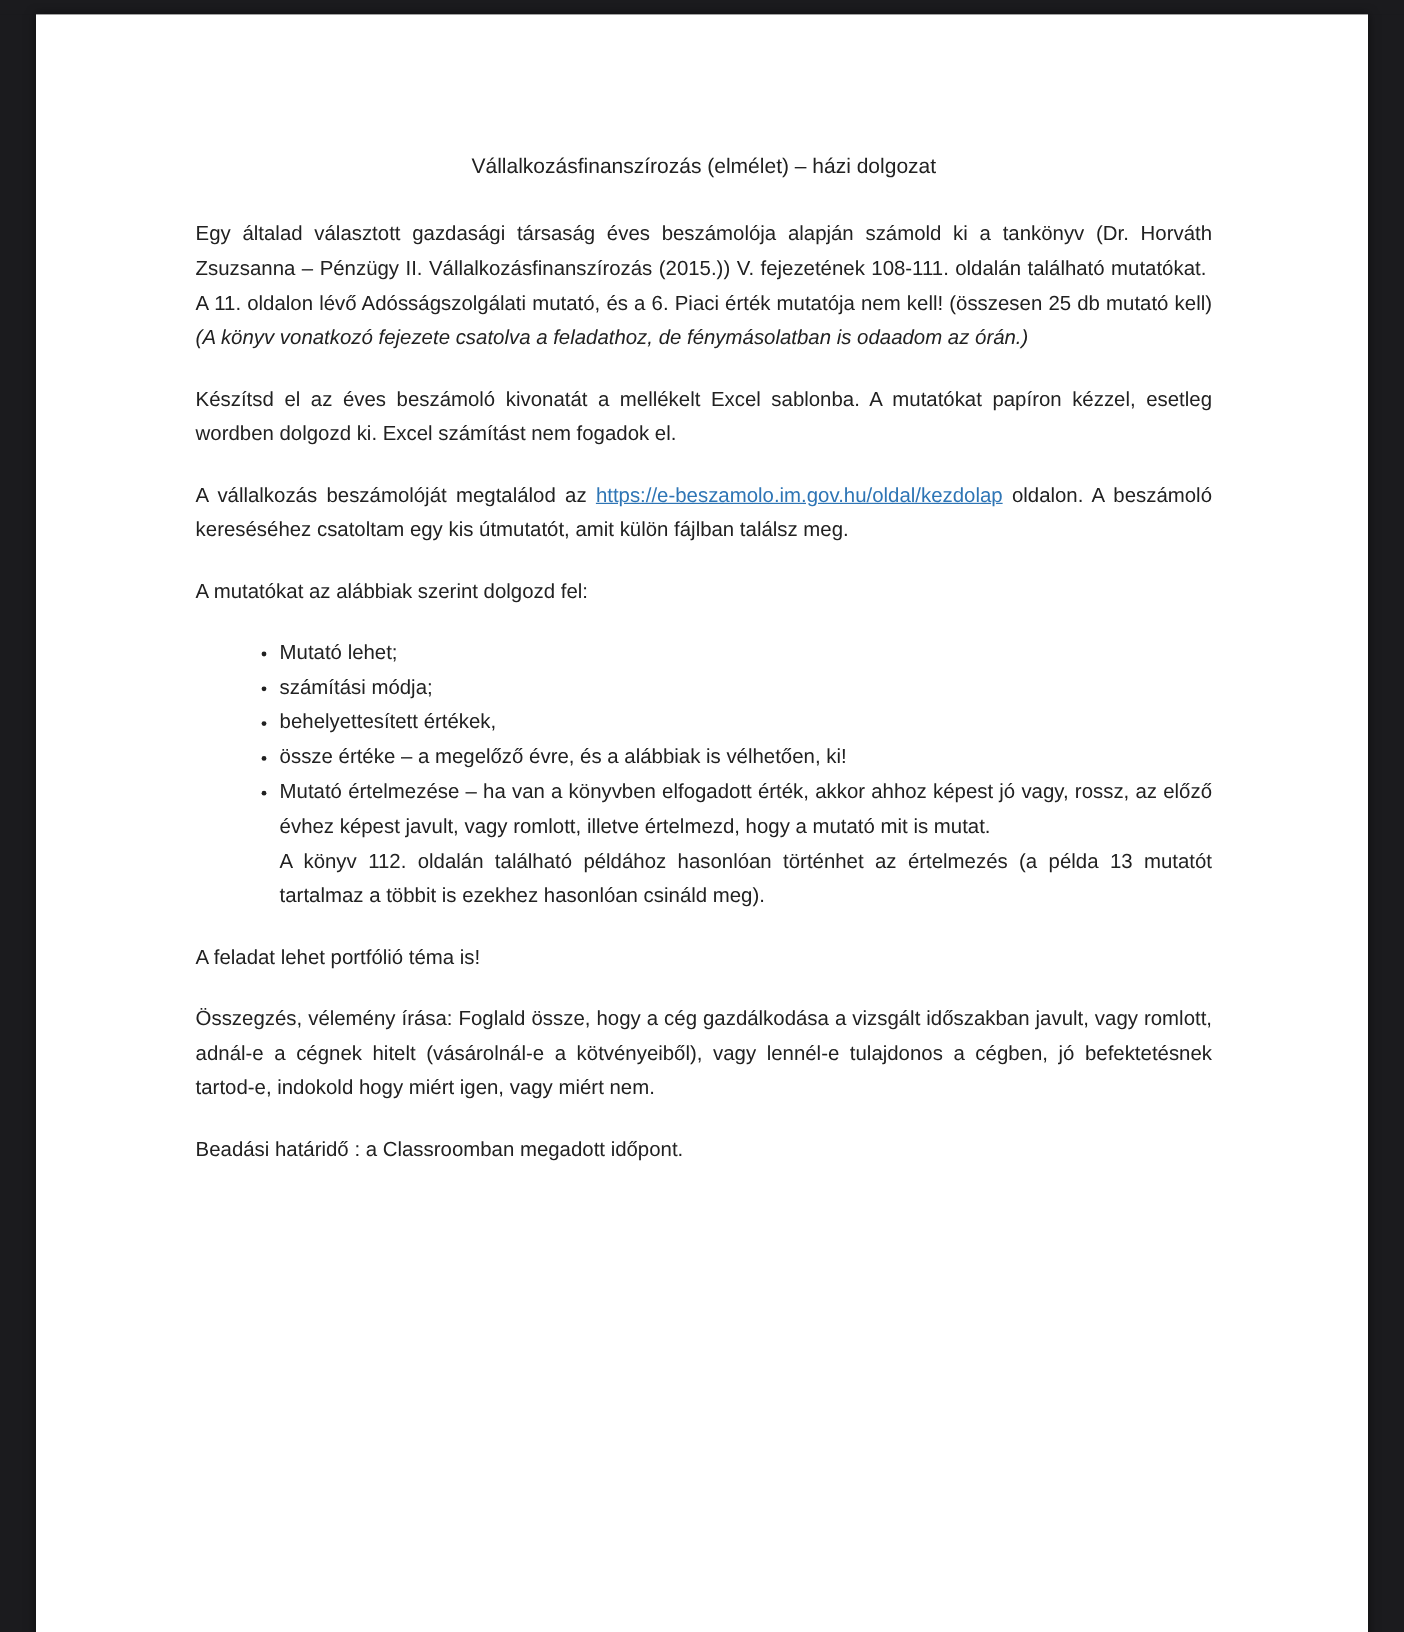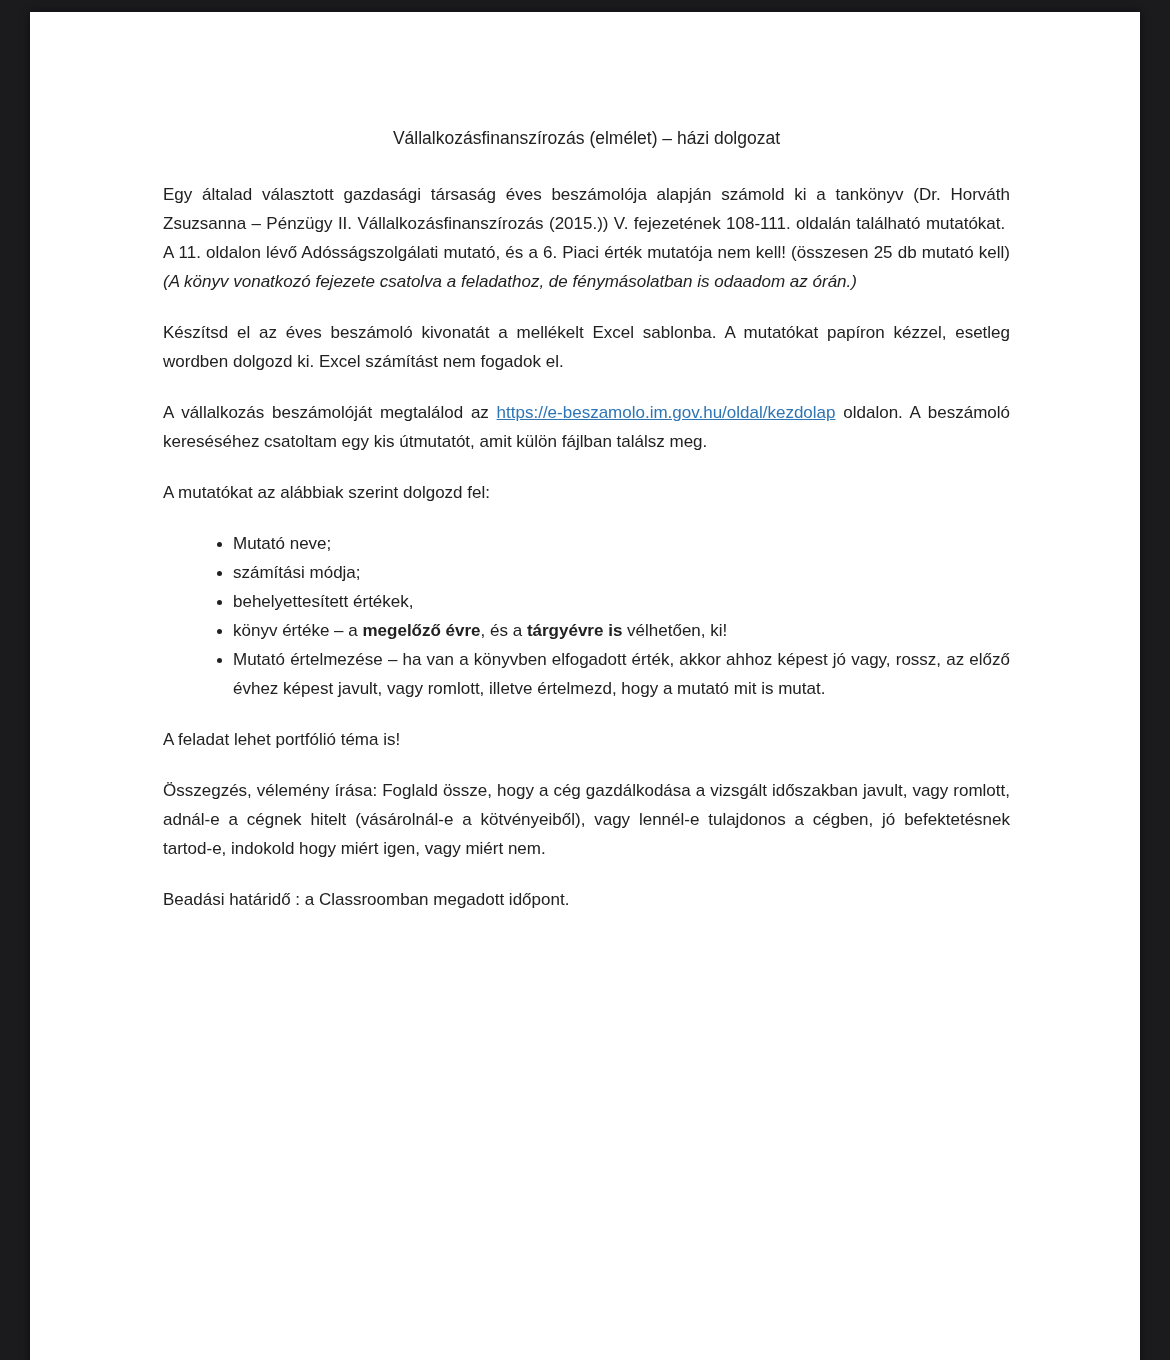--- a/index.html
+++ b/index.html
@@ -55,21 +55,21 @@
   }
   .doc li {
     text-align: justify;
   }
   .doc li::marker {
     font-size: 15px;
   }
   em.note {
   }
   strong {
-    font-weight: 700;
+    font-weight: 400;
   }
   a.link {
     color: var(--link);
     text-decoration: underline;
     cursor: pointer;
   }
 </style>
 </head>
 <body>
 
@@ -82,25 +82,25 @@
       <p><span>Egy általad választott gazdasági társaság éves beszámolója alapján számold ki a tankönyv (Dr. Horváth Zsuzsanna – Pénzügy II. Vállalkozásfinanszírozás (2015.)) V. fejezetének 108-111. oldalán található mutatókat.&nbsp; A 11. oldalon lévő Adósságszolgálati mutató, és a 6. Piaci érték mutatója nem kell! (összesen 25 db mutató kell) </span><em class="note">(A könyv vonatkozó fejezete csatolva a feladathoz, de fénymásolatban is odaadom az órán.)</em></p>
 
       <p>Készítsd el az éves beszámoló kivonatát a mellékelt Excel sablonba. A mutatókat papíron kézzel, esetleg wordben dolgozd ki. Excel számítást nem fogadok el.</p>
 
       <p><span>A vállalkozás beszámolóját megtalálod az </span><a class="link">https://e-beszamolo.im.gov.hu/oldal/kezdolap</a><span> oldalon. A beszámoló kereséséhez csatoltam egy kis útmutatót, amit külön fájlban találsz meg.</span></p>
 
 
       <p>A mutatókat az alábbiak szerint dolgozd fel:</p>
 
       <ul>
-        <li>Mutató neve;</li>
+        <li>Mutató lehet;</li>
         <li>számítási módja;</li>
         <li>behelyettesített értékek,</li>
-        <li><span>könyv értéke – a </span><strong>megelőző évre</strong><span>, és a </span><strong>tárgyévre is</strong><span> vélhetően, ki!</span></li>
-        <li><span>Mutató értelmezése – ha van a könyvben elfogadott érték, akkor ahhoz képest jó vagy, rossz, az előző évhez képest javult, vagy romlott, illetve értelmezd, hogy a mutató mit is mutat.</span><br></li>
+        <li><span>össze értéke – a </span><strong>megelőző évre</strong><span>, és a </span><strong>alábbiak is</strong><span> vélhetően, ki!</span></li>
+        <li><span>Mutató értelmezése – ha van a könyvben elfogadott érték, akkor ahhoz képest jó vagy, rossz, az előző évhez képest javult, vagy romlott, illetve értelmezd, hogy a mutató mit is mutat.</span><br><span>A könyv 112. oldalán található példához hasonlóan történhet az értelmezés (a példa 13 mutatót tartalmaz a többit is ezekhez hasonlóan csináld meg).</span></li>
       </ul>
 
       <p>A feladat lehet portfólió téma is!</p>
 
       <p>Összegzés, vélemény írása: Foglald össze, hogy a cég gazdálkodása a vizsgált időszakban javult, vagy romlott, adnál-e a cégnek hitelt (vásárolnál-e a kötvényeiből), vagy lennél-e tulajdonos a cégben, jó befektetésnek tartod-e, indokold hogy miért igen, vagy miért nem.</p>
 
       <p class="last">Beadási határidő : a Classroomban megadott időpont.</p>
 
     </div>
   </div>

